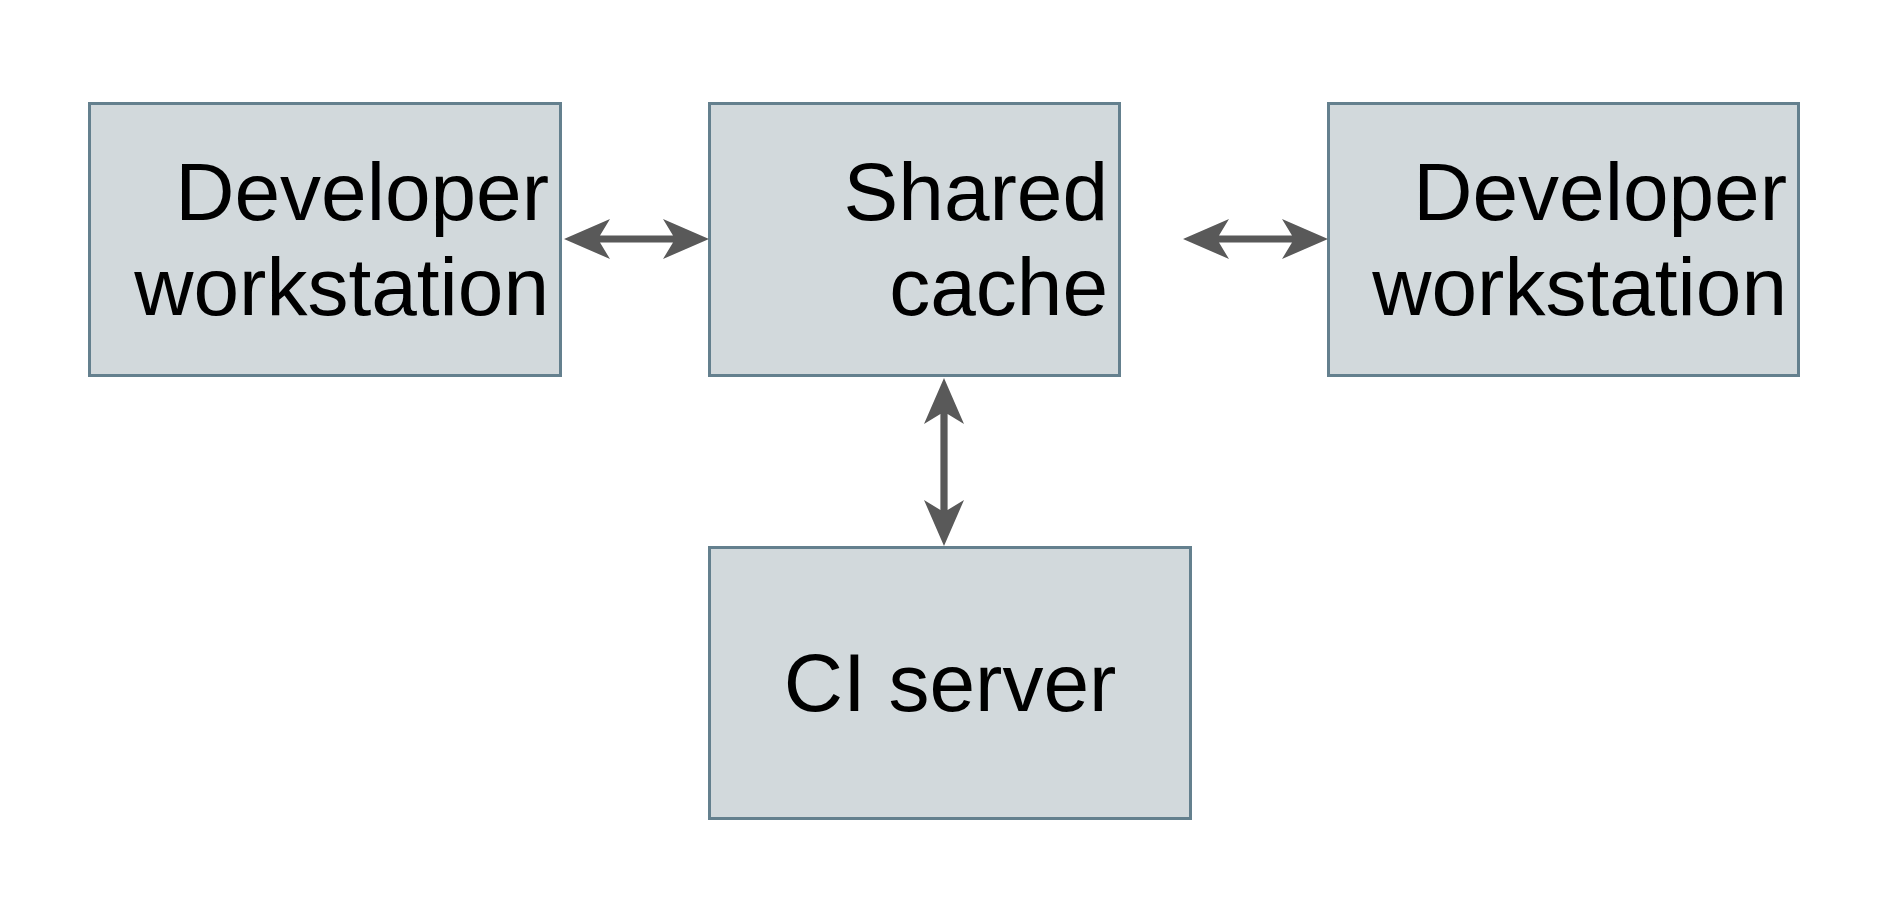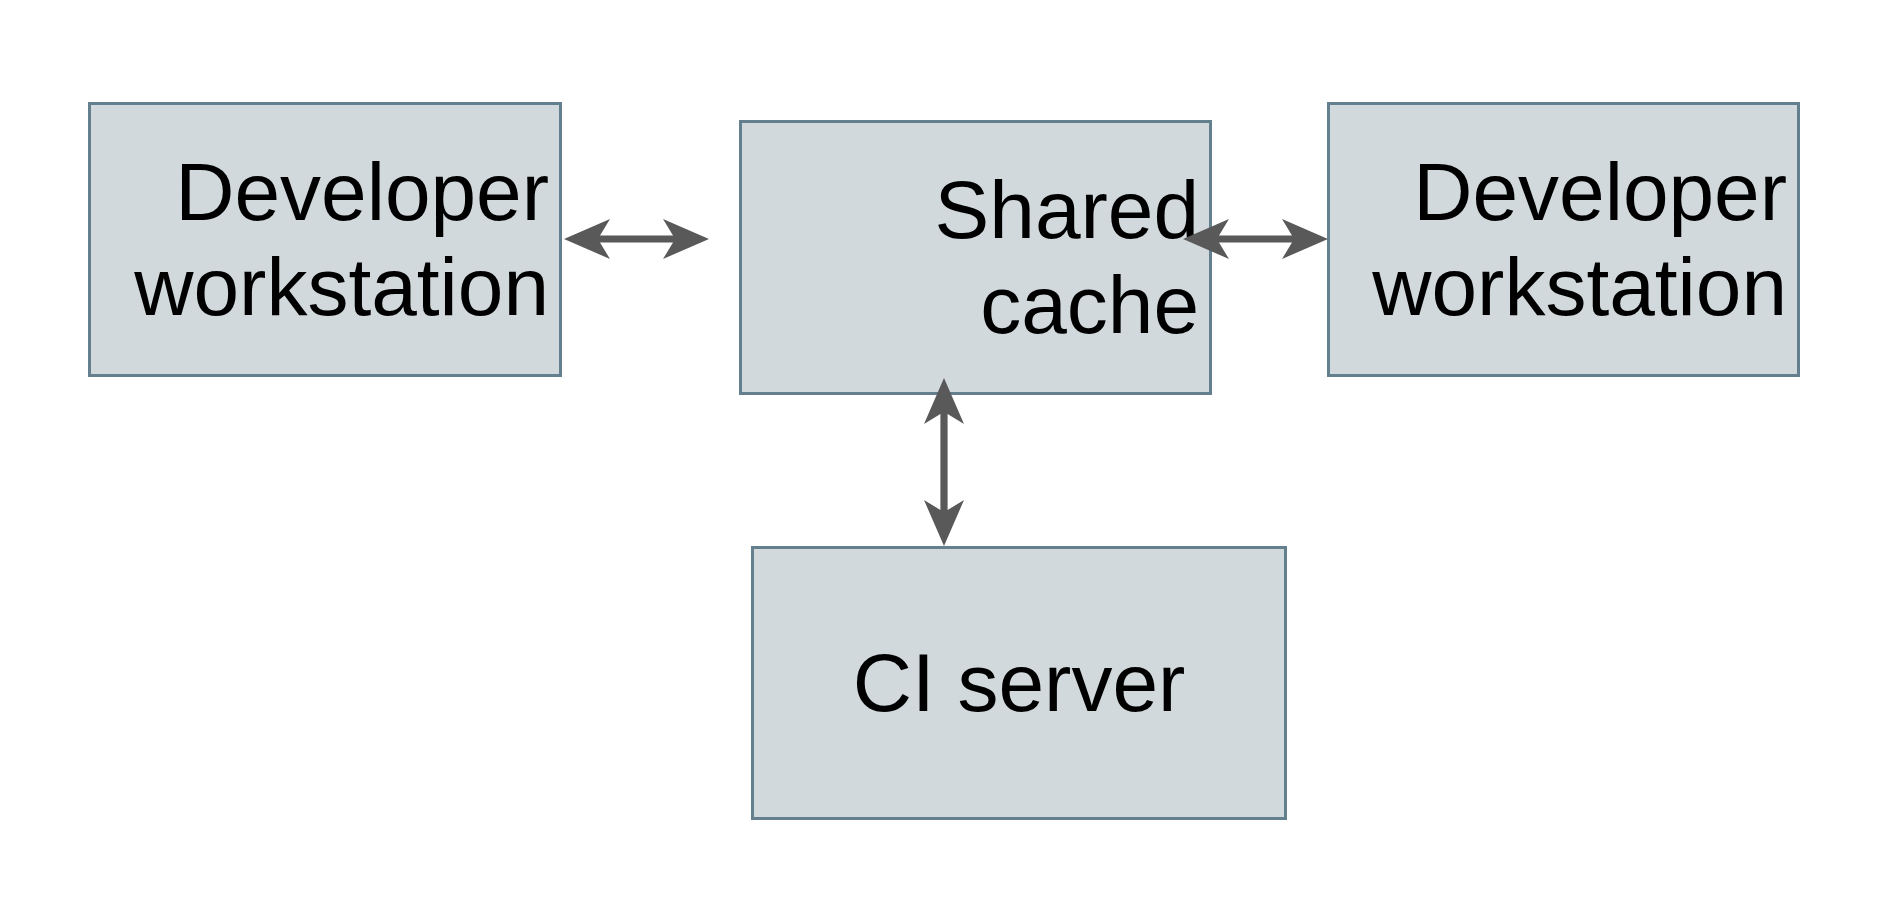--- a/index.html
+++ b/index.html
@@ -26,23 +26,23 @@
     text-align: right;
   }
   .node-label {
     font-size: 82px;
     line-height: 1.15;
     color: var(--text, #000000);
     letter-spacing: 0px;
     padding: 0 10px;
   }
   .node-dev-left   { left: 88px;   top: 102px; width: 474px; height: 275px; }
-  .node-shared     { left: 739px;  top: 102px; width: 473px; height: 275px; margin-top: 18px; }
+  .node-shared     { left: 708px;  top: 102px; width: 413px; height: 275px; }
   .node-dev-right  { left: 1327px; top: 102px; width: 473px; height: 275px; }
-  .node-ci         { left: 708px;  top: 546px; width: 536px; height: 274px; margin-left: 43px; }
+  .node-ci         { left: 708px;  top: 546px; width: 484px; height: 274px; }
   .edge {
     position: absolute;
   }
   .edge-left   { left: 563px;  top: 216px; width: 147px; height: 46px; }
   .edge-right  { left: 1182px; top: 216px; width: 147px; height: 46px; }
   .edge-down   { left: 921px;  top: 377px; width: 46px;  height: 170px; }
   .edge svg { display: block; width: 100%; height: 100%; }
   .edge path { fill: var(--arrow, #595959); }
 </style>
 </head>

